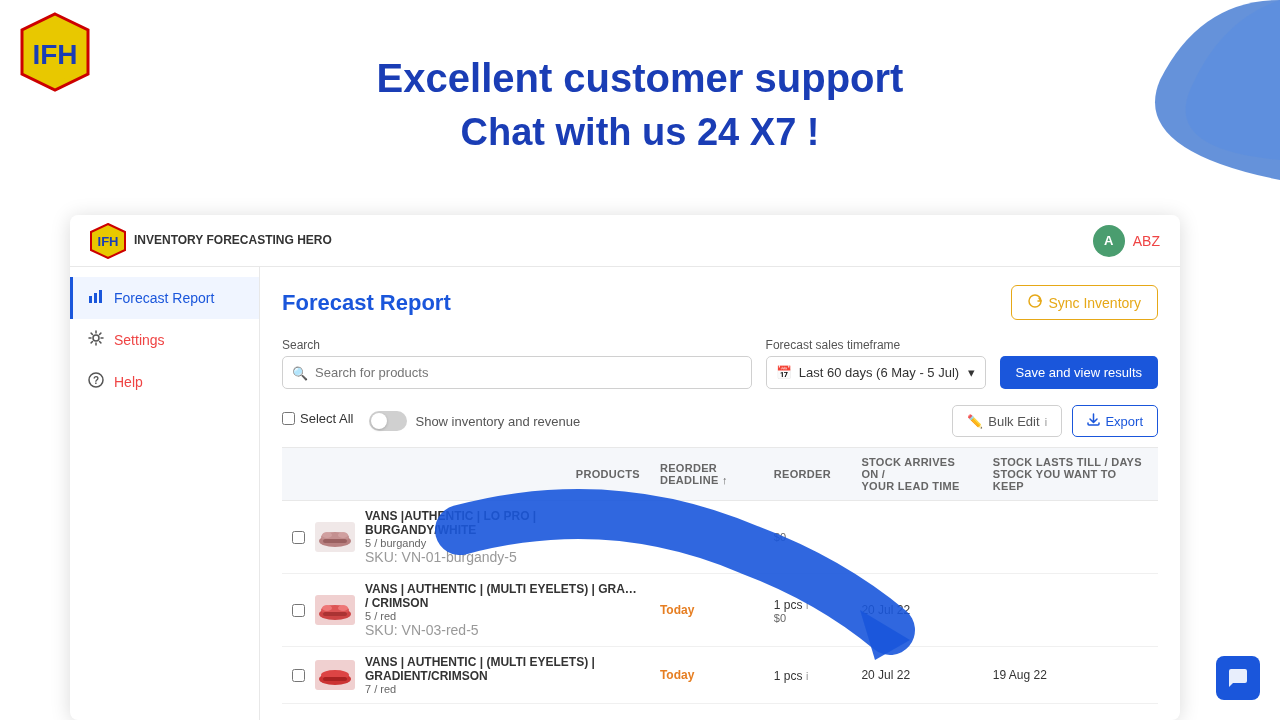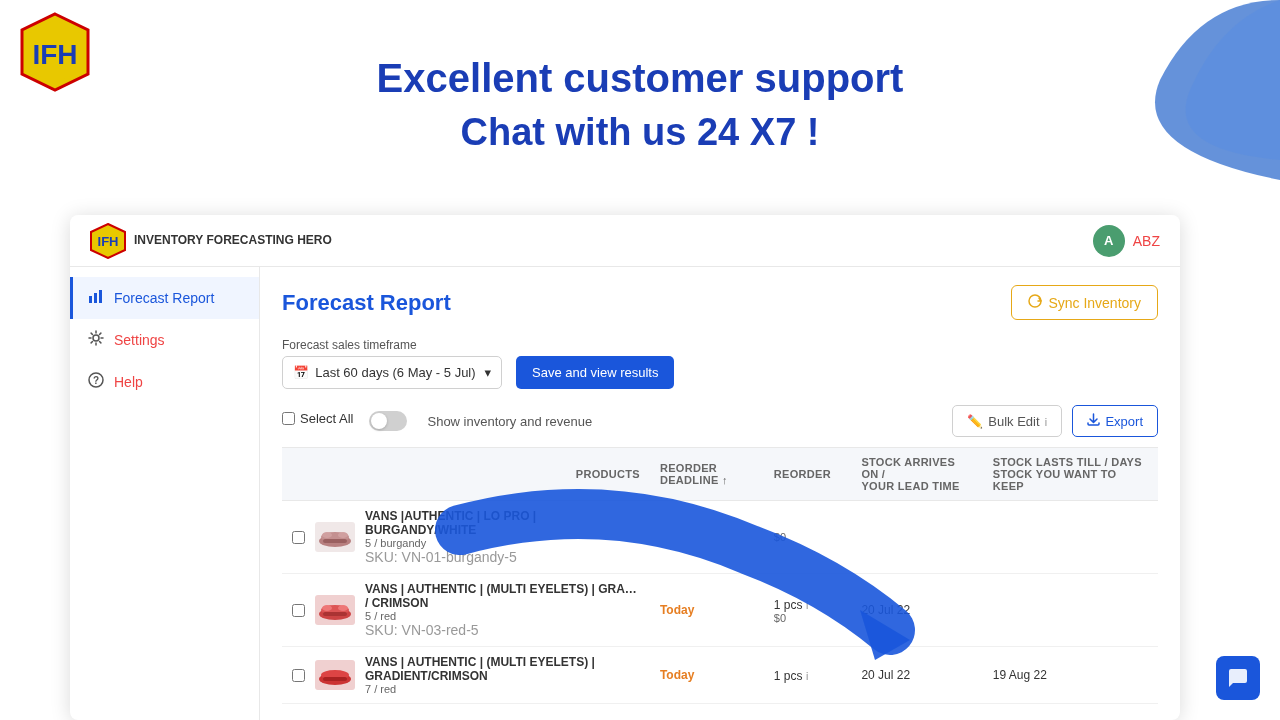--- a/index.html
+++ b/index.html
@@ -242,21 +242,21 @@
     .select-all-label {
       display: flex;
       align-items: center;
       gap: 5px;
       font-size: 13px;
       color: #333;
     }
     .toggle-wrap {
       display: flex;
       align-items: center;
-      gap: 20px;
+      gap: 8px;
       font-size: 13px;
       color: #555;
     }
     .toggle {
       width: 38px;
       height: 20px;
       background: #d0d0d0;
       border-radius: 10px;
       position: relative;
       cursor: pointer;
@@ -505,20 +505,27 @@
             <svg width="14" height="14" viewBox="0 0 14 14" fill="none" xmlns="http://www.w3.org/2000/svg">
               <path d="M1 7A6 6 0 0 1 13 7M13 7A6 6 0 0 1 1 7" stroke="#e6a817" stroke-width="1.5" stroke-linecap="round"></path>
               <polyline points="11,4 13,7 10,7" fill="none" stroke="#e6a817" stroke-width="1.5" stroke-linecap="round" stroke-linejoin="round"></polyline>
             </svg>
           </span>
           <span>Sync Inventory</span>
         </button>
       </div>
 
       <div class="filter-row">
+        <div class="filter-group" style="flex:1">
+          <span class="filter-label">Search</span>
+          <div class="search-input-wrap">
+            <span class="search-icon-inner">🔍</span>
+            <input type="text" placeholder="Search for products" style="">
+          </div>
+        </div>
         <div class="filter-group">
           <span class="filter-label">Forecast sales timeframe</span>
           <div class="timeframe-select">
             <span>📅</span>
             <span>Last 60 days (6 May - 5 Jul)</span>
             <span style="margin-left:auto">▾</span>
           </div>
         </div>
         <button class="save-btn">Save and view results</button>
       </div>

